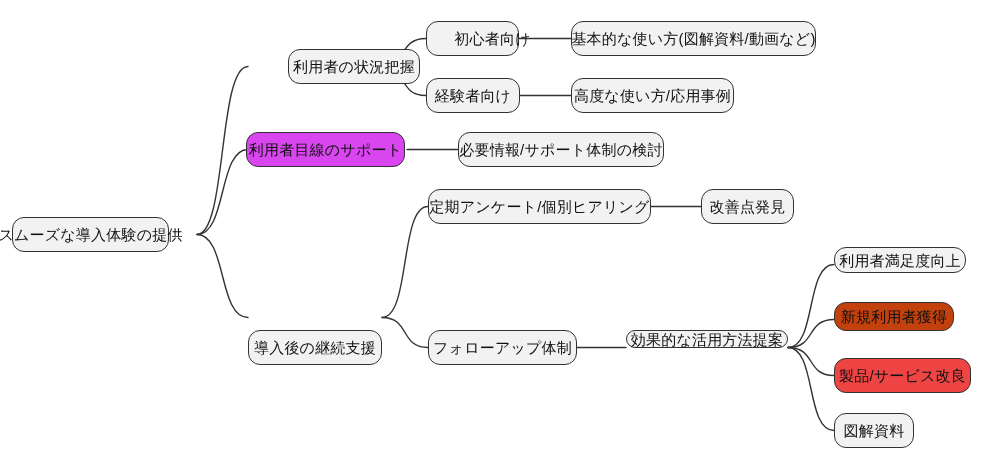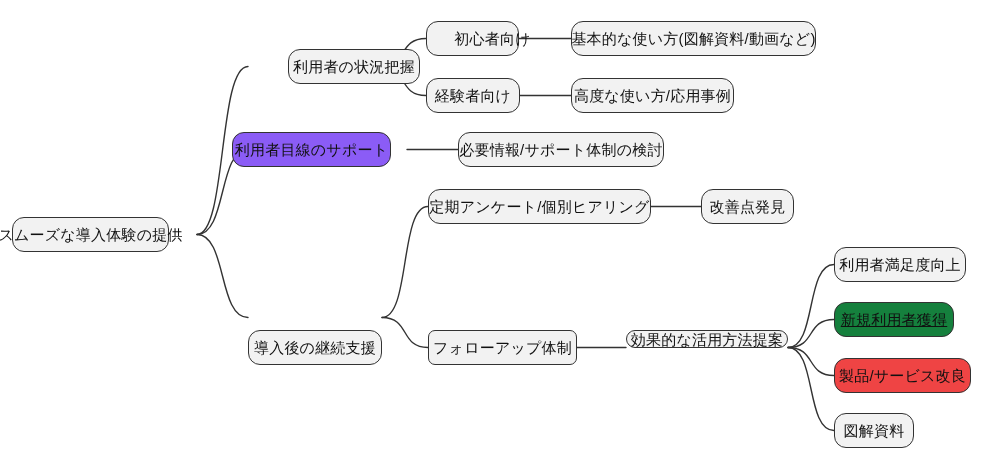--- a/index.html
+++ b/index.html
@@ -59,25 +59,25 @@
       <path d="M 788 347.5 C 816.52 347.5, 805.48 375.5, 834 375.5" fill="none" stroke="#333333" stroke-width="1.4" stroke-linecap="round"></path>
       <path d="M 788 347.5 C 816.52 347.5, 805.48 430.5, 834 430.5" fill="none" stroke="#333333" stroke-width="1.4" stroke-linecap="round"></path>
     </svg>
   <div id="nodes">
       <div class="node" style="left: 12px; top: 217px; width: 157px; height: 35px; background: rgb(242, 242, 242); border-color: rgb(51, 51, 51); color: rgb(17, 17, 17);">スムーズな導入体験の提供</div>
       <div class="node" style="left: 248px; top: 49px; width: 132px; height: 35px; background: rgb(242, 242, 242); border-color: rgb(51, 51, 51); color: rgb(17, 17, 17); margin-left: 40px;">利用者の状況把握</div>
       <div class="node" style="left: 426px; top: 21px; width: 93px; height: 35px; background: rgb(242, 242, 242); border-color: rgb(51, 51, 51); color: rgb(17, 17, 17); padding-left: 40px;">初心者向け</div>
       <div class="node" style="left: 571px; top: 21px; width: 245px; height: 35px; background: rgb(242, 242, 242); border-color: rgb(51, 51, 51); color: rgb(17, 17, 17);">基本的な使い方(図解資料/動画など)</div>
       <div class="node" style="left: 426px; top: 78px; width: 94px; height: 35px; background: rgb(242, 242, 242); border-color: rgb(51, 51, 51); color: rgb(17, 17, 17);">経験者向け</div>
       <div class="node" style="left: 571px; top: 78px; width: 163px; height: 35px; background: rgb(242, 242, 242); border-color: rgb(51, 51, 51); color: rgb(17, 17, 17);">高度な使い方/応用事例</div>
-      <div class="node" style="left: 232px; top: 132px; width: 159px; height: 35px; background: #8b5cf6; border-color: rgb(51, 51, 51); color: rgb(17, 17, 17);">利用者目線のサポート</div>
+      <div class="node" style="left: 246px; top: 132px; width: 159px; height: 35px; background: #d946ef; border-color: rgb(51, 51, 51); color: rgb(17, 17, 17);">利用者目線のサポート</div>
       <div class="node" style="left: 458px; top: 132px; width: 206px; height: 35px; background: rgb(242, 242, 242); border-color: rgb(51, 51, 51); color: rgb(17, 17, 17);">必要情報/サポート体制の検討</div>
       <div class="node" style="left: 428px; top: 189px; width: 223px; height: 35px; background: rgb(242, 242, 242); border-color: rgb(51, 51, 51); color: rgb(17, 17, 17);">定期アンケート/個別ヒアリング</div>
       <div class="node" style="left: 701px; top: 189px; width: 93px; height: 35px; background: rgb(242, 242, 242); border-color: rgb(51, 51, 51); color: rgb(17, 17, 17);">改善点発見</div>
       <div class="node" style="left: 248px; top: 288px; width: 134px; height: 35px; background: rgb(242, 242, 242); border-color: rgb(51, 51, 51); color: rgb(17, 17, 17); margin-top: 42px;">導入後の継続支援</div>
-      <div class="node" style="left: 428px; top: 330px; width: 149px; height: 35px; background: rgb(242, 242, 242); border-color: rgb(51, 51, 51); color: rgb(17, 17, 17); border-radius: 7px;">フォローアップ体制</div>
+      <div class="node" style="left: 428px; top: 330px; width: 149px; height: 35px; background: rgb(242, 242, 242); border-color: rgb(51, 51, 51); color: rgb(17, 17, 17);">フォローアップ体制</div>
       <div class="node" style="left: 626px; top: 330px; width: 162px; height: 18px; background: rgb(242, 242, 242); border-color: rgb(51, 51, 51); color: rgb(17, 17, 17);">効果的な活用方法提案</div>
-      <div class="node" style="left: 834px; top: 247px; width: 132px; height: 35px; background: rgb(242, 242, 242); border-color: rgb(51, 51, 51); color: rgb(17, 17, 17);">利用者満足度向上</div>
-      <div class="node" style="left: 834px; top: 302px; width: 120px; height: 35px; background: #15803d; border-color: rgb(51, 51, 51); color: rgb(17, 17, 17); text-decoration: underline;">新規利用者獲得</div>
+      <div class="node" style="left: 834px; top: 247px; width: 132px; height: 26px; background: rgb(242, 242, 242); border-color: rgb(51, 51, 51); color: rgb(17, 17, 17);">利用者満足度向上</div>
+      <div class="node" style="left: 834px; top: 302px; width: 120px; height: 29px; background: #c2410c; border-color: rgb(51, 51, 51); color: rgb(17, 17, 17);">新規利用者獲得</div>
       <div class="node" style="left: 834px; top: 358px; width: 137px; height: 35px; background: #ef4444; border-color: rgb(51, 51, 51); color: rgb(17, 17, 17);">製品/サービス改良</div>
       <div class="node" style="left: 834px; top: 413px; width: 80px; height: 35px; background: rgb(242, 242, 242); border-color: rgb(51, 51, 51); color: rgb(17, 17, 17);">図解資料</div>
     </div>
 </div>
 
 </body></html>

